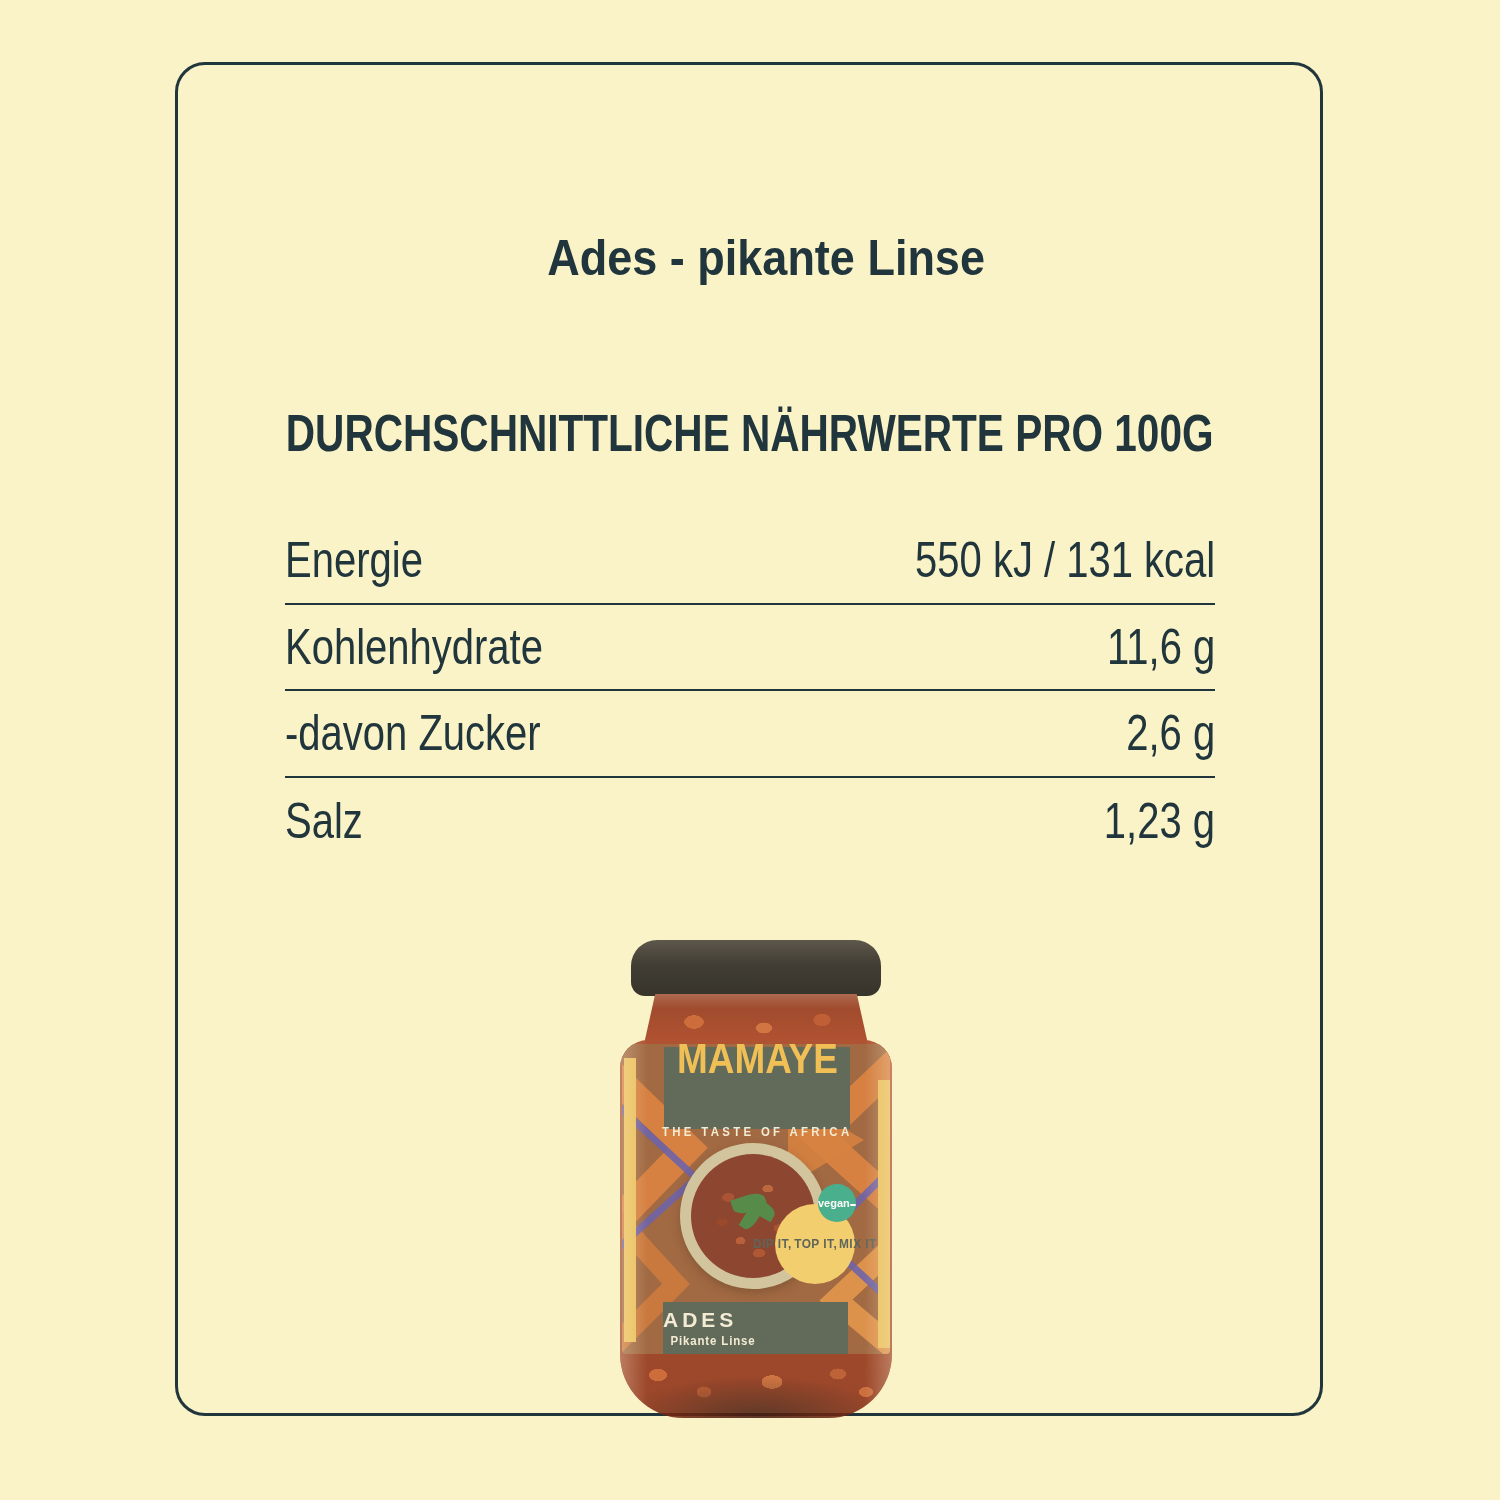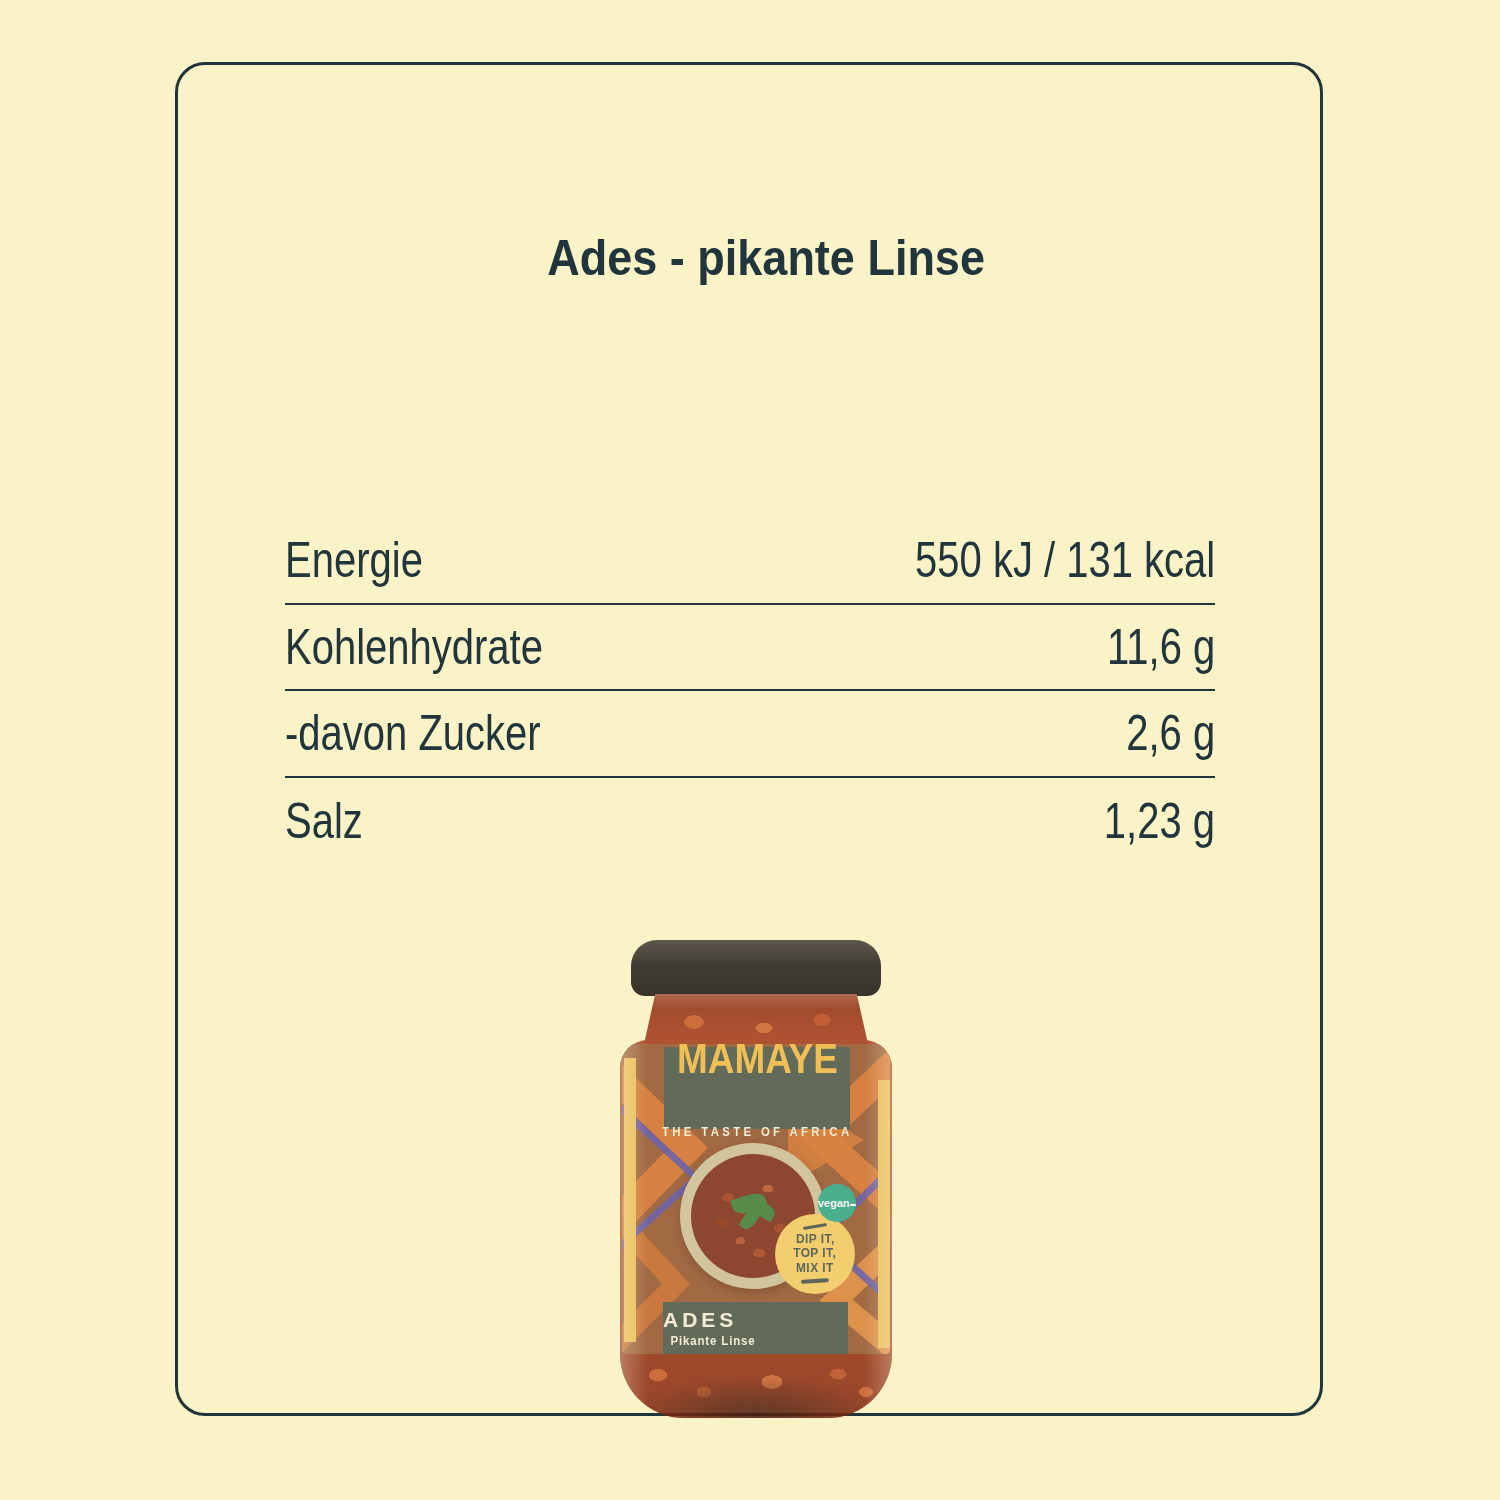--- a/index.html
+++ b/index.html
@@ -128,22 +128,22 @@
   .leaf.l2{left:66px;top:58px;width:30px;height:15px;transform:rotate(28deg)}
   .leaf.l3{left:58px;top:68px;width:26px;height:13px;transform:rotate(-58deg)}
   .vegan{
     position:absolute;left:196px;top:140px;width:38px;height:38px;border-radius:50%;
     background:var(--teal);z-index:5;display:flex;flex-direction:row;
     align-items:center;justify-content:center;
   }
   .vegan .vtxt{font-size:11px;font-weight:bold;color:#fff;line-height:11px}
   .vegan .vline{display:block;width:15px;height:2px;background:#fff;margin-top:3px;border-radius:1px}
   .dip{
-    position:absolute;left:153px;top:170px;width:80px;height:80px;border-radius:50%;
-    background:var(--badge_yellow);z-index:4;display:flex;flex-direction:column;
+    position:absolute;left:153px;top:160px;width:80px;height:80px;border-radius:50%;
+    background:var(--badge_yellow);z-index:4;display:flex;flex-direction:row;
     align-items:center;justify-content:center;
   }
   .dip .dtxt{font-size:12.5px;font-weight:bold;color:#47514A;line-height:14.5px;
     letter-spacing:.5px;transform:scaleX(.95);white-space:nowrap}
   .dip .dash{display:block;background:#47514A;border-radius:2px}
   .dip .dash.dtop{width:24px;height:3px;transform:rotate(-10deg);margin-bottom:4px}
   .dip .dash.dbot{width:28px;height:4px;transform:rotate(-4deg);margin-top:4px}
   .ades{
     position:absolute;left:41px;top:258px;width:185px;height:52px;z-index:3;
     background:var(--dark_box);display:flex;flex-direction:column;
@@ -156,20 +156,21 @@
 </style>
 </head>
 <body>
 
 <div class="canvas">
 
   <div class="card"></div>
 
   <h1 class="title"><span class="cond">Ades - pikante Linse</span></h1>
 
+  <h2 class="subtitle"><span class="cond">DURCHSCHNITTLICHE NÄHRWERTE PRO 100G</span></h2>
 
   <div class="table">
     <div class="row">
       <span class="lbl">Energie</span>
       <span class="val">550 kJ / 131 kcal</span>
     </div>
     <div class="row">
       <span class="lbl">Kohlenhydrate</span>
       <span class="val">11,6 g</span>
     </div>

